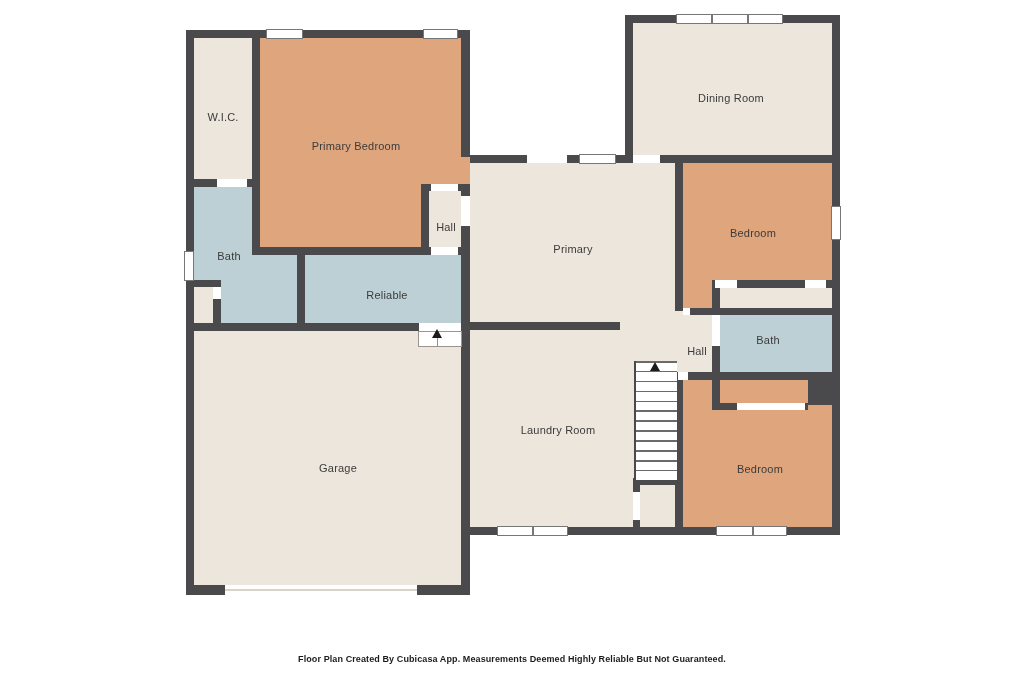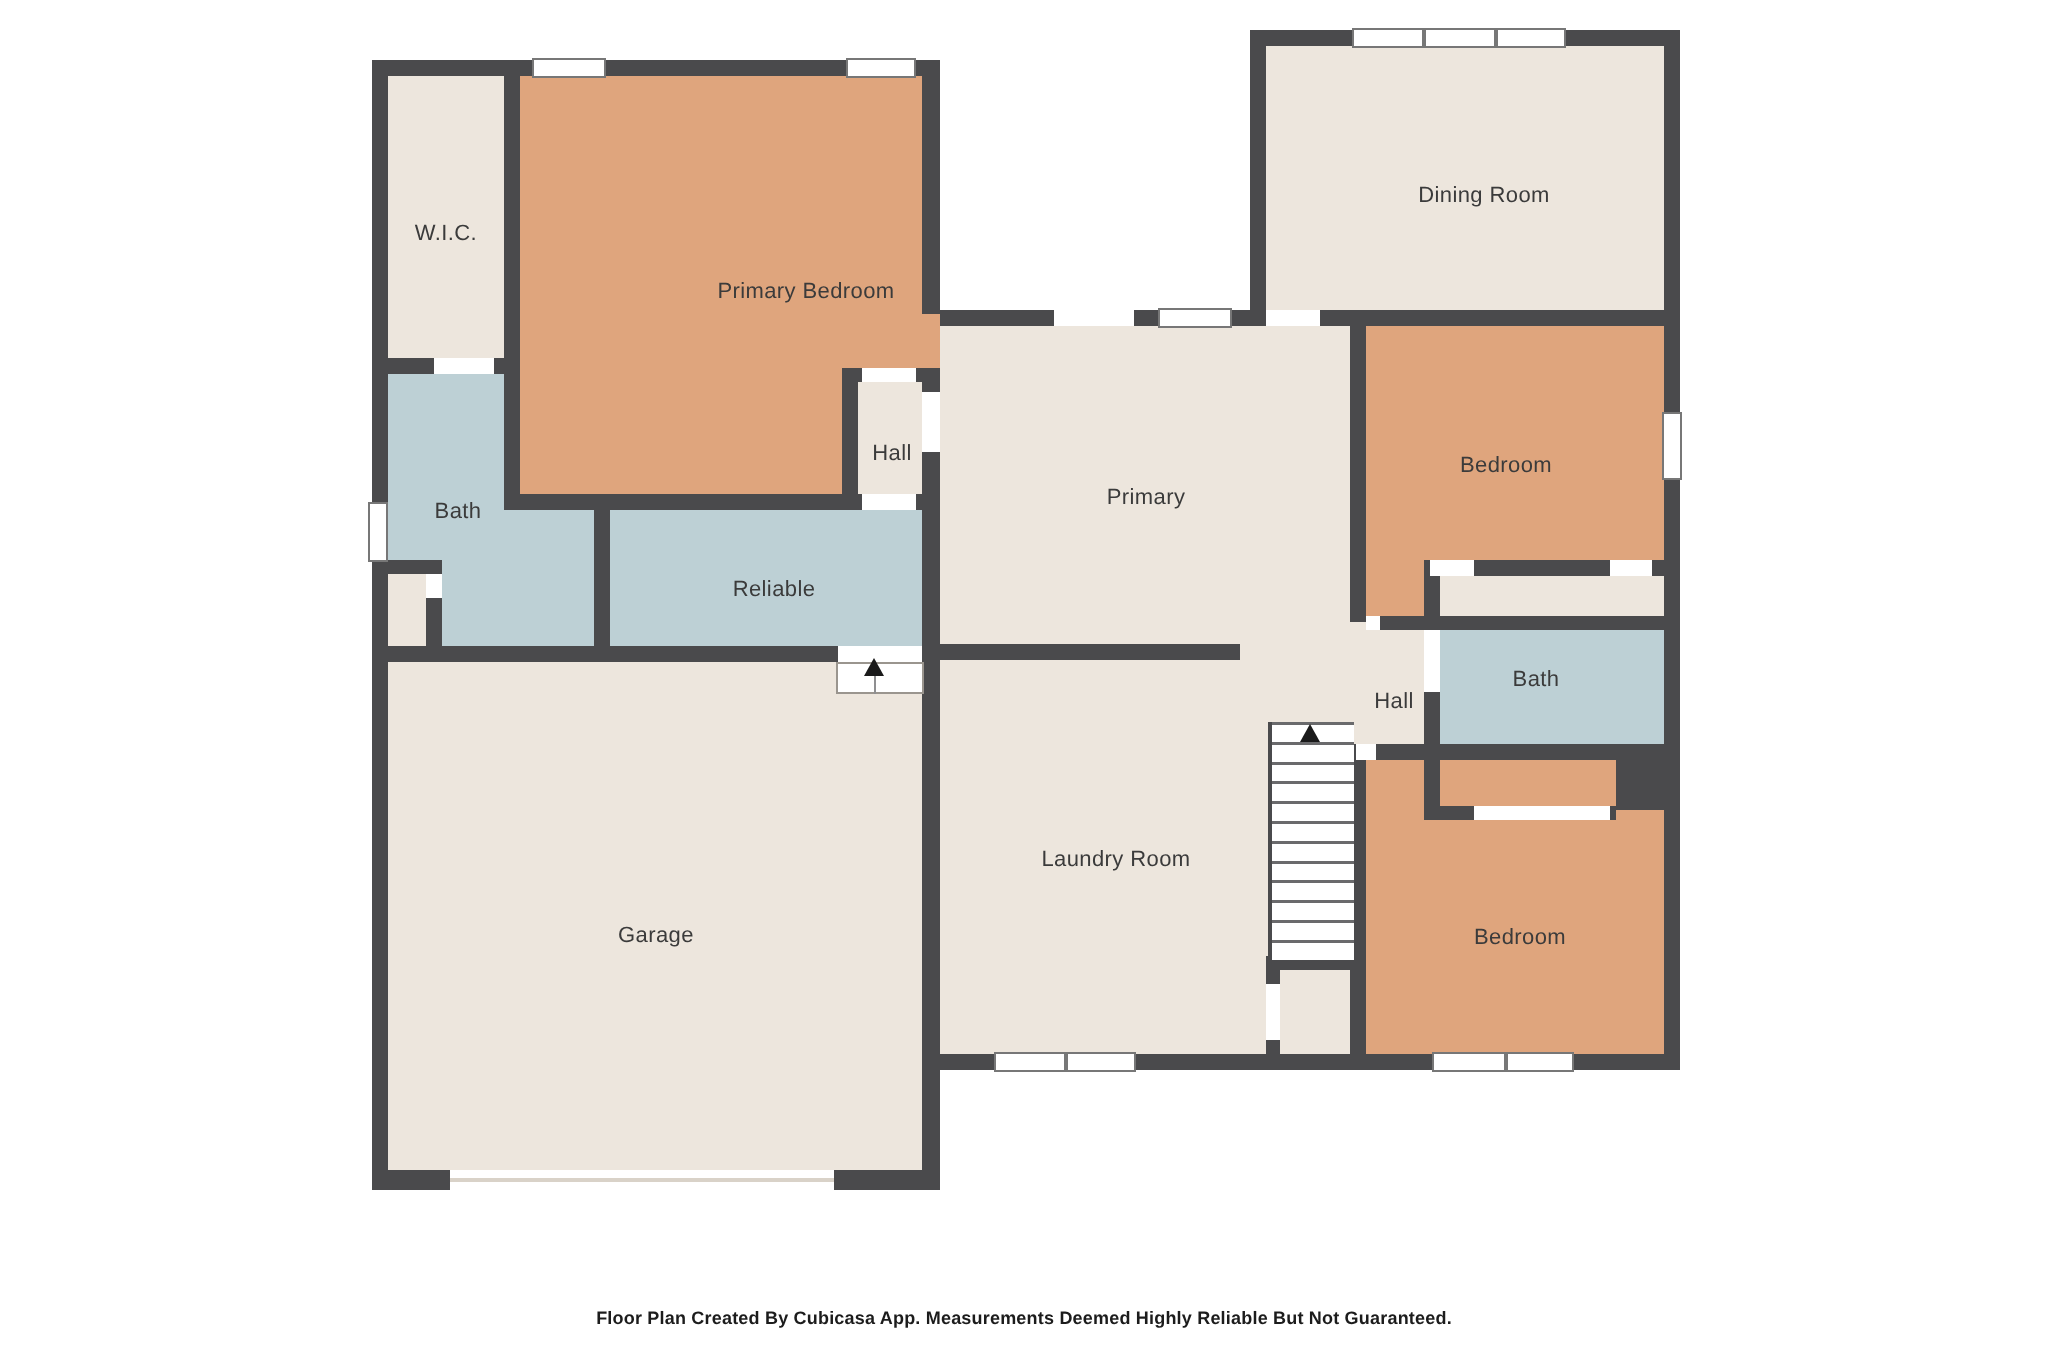--- a/index.html
+++ b/index.html
@@ -137,28 +137,28 @@
   <div class="stairs" style="left:634px;top:361px;width:43px;height:119px;"></div>
   <span class="arrow-up" style="left:650px;top:362px;"></span>
 
   <div class="doorbox" style="left:418px;top:331px;width:44px;height:16px;"></div>
   <span class="arrow-up" style="left:432px;top:329px;"></span>
   <span class="thinline" style="left:437px;top:338px;width:1px;height:9px;"></span>
 
   <div class="garage-open" style="left:225px;top:589px;width:192px;height:2px;"></div>
 
   <div class="lbl" style="left:223px;top:117px;">W.I.C.</div>
-  <div class="lbl" style="left:356px;top:146px;margin-left:47px;">Primary Bedroom</div>
-  <div class="lbl" style="left:731px;top:98px;margin-left:11px;">Dining Room</div>
+  <div class="lbl" style="left:356px;top:146px;">Primary Bedroom</div>
+  <div class="lbl" style="left:731px;top:98px;">Dining Room</div>
   <div class="lbl" style="left:446px;top:227px;">Hall</div>
   <div class="lbl" style="left:573px;top:249px;">Primary</div>
   <div class="lbl" style="left:753px;top:233px;">Bedroom</div>
   <div class="lbl" style="left:229px;top:256px;">Bath</div>
   <div class="lbl" style="left:387px;top:295px;">Reliable</div>
   <div class="lbl" style="left:768px;top:340px;">Bath</div>
   <div class="lbl" style="left:697px;top:351px;">Hall</div>
-  <div class="lbl" style="left:328px;top:468px;">Garage</div>
+  <div class="lbl" style="left:338px;top:468px;">Garage</div>
   <div class="lbl" style="left:558px;top:430px;">Laundry Room</div>
   <div class="lbl" style="left:760px;top:469px;">Bedroom</div>
 
   <div id="footer-text">Floor Plan Created By Cubicasa App. Measurements Deemed Highly Reliable But Not Guaranteed.</div>
 
 </div>
 
 </body></html>

